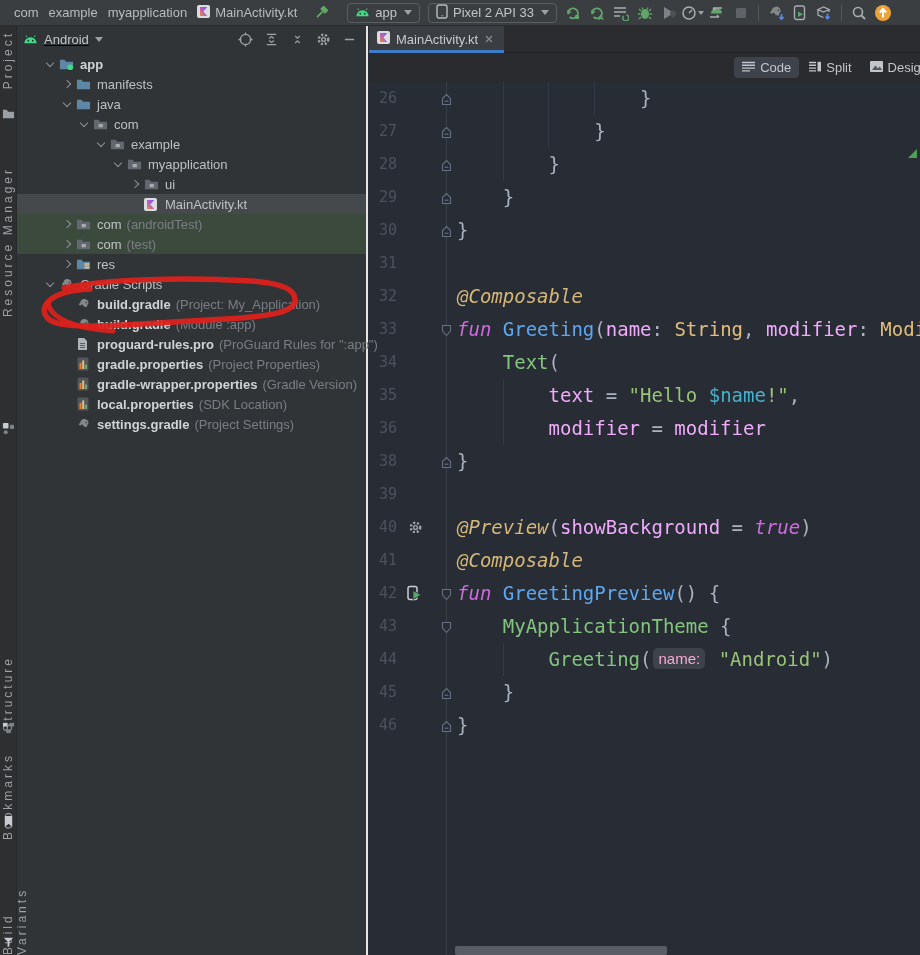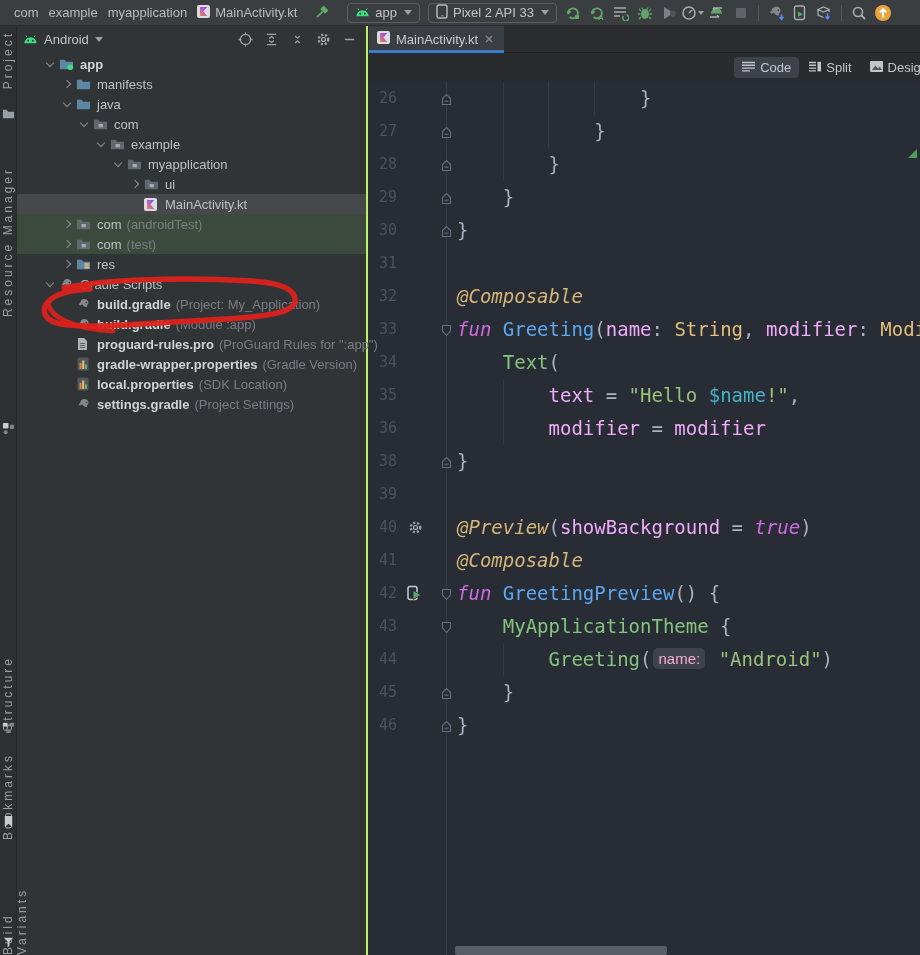--- a/index.html
+++ b/index.html
@@ -24,21 +24,21 @@
 
   
   #stripe { position:absolute; left:0; top:26px; width:17px; bottom:0; background:#2D2F31;
             border-right:1px solid #26282A; z-index:4; }
   .vlabel { position:absolute; left:1px; writing-mode:vertical-rl; transform:rotate(180deg);
             font-size:12px; letter-spacing:3px; color:#9CA0A4; cursor:default; }
   .sicon { position:absolute; left:2px; width:13px; height:13px; }
 
   
   #panel { position:absolute; left:17px; top:26px; width:351px; bottom:0; background:#313437;
-           border-right:2px solid #bef264; z-index:3; }
+           border-right:2px solid #e5e5e5; z-index:3;text-decoration:underline; }
   #panel-header { height:27px; display:flex; align-items:center; padding:0 6px; color:#C3C6C9; font-size:13px; }
   #panel-header .ph-label { margin:0 4px 0 6px; }
   #panel-header .ph-spacer { flex:1; }
   .phi { width:22px; height:20px; display:flex; align-items:center; justify-content:center; margin-left:4px; }
   #tree { position:absolute; top:28px; left:0; right:0; }
   .tree-row { height:20px; display:flex; align-items:center; font-size:13px; color:#BDC0C3; cursor:default; white-space:nowrap; }
   .tree-row.sel { background:#46494C; }
   .tree-row.test { background:#3C4A3E; }
   .chev { width:16px; height:16px; position:relative; flex:0 0 16px; }
   .chev.exp::before, .chev.col::before { content:""; position:absolute; width:5px; height:5px;
@@ -450,20 +450,33 @@
           <span class="chev"></span>
           <span class="ticon">
             <svg width="13" height="14" viewBox="0 0 13 14">
               <path d="M2 1h6l3 3v9H2z" fill="#AEB3B8"></path>
               <path d="M4 6.5h5M4 8.5h5M4 10.5h5" stroke="#5B6065" stroke-width="1"></path>
             </svg>
           </span>
           <span class="tname b">proguard-rules.pro</span>
           <span class="tsuffix">(ProGuard Rules for ":app")</span>
         </div>
+        <div class="tree-row" style="padding-left: 43px;">
+          <span class="chev"></span>
+          <span class="ticon">
+            <svg width="14" height="14" viewBox="0 0 14 14">
+              <rect x="1.5" y="0.5" width="11" height="13" rx="1.5" fill="#53575B"></rect>
+              <rect x="3.5" y="6" width="2" height="6" fill="#E8833A"></rect>
+              <rect x="6.2" y="3.5" width="2" height="8.5" fill="#E5C07B"></rect>
+              <rect x="9" y="7.5" width="2" height="4.5" fill="#6AAB73"></rect>
+            </svg>
+          </span>
+          <span class="tname b">gradle.properties</span>
+          <span class="tsuffix">(Project Properties)</span>
+        </div>
         <div class="tree-row" style="padding-left: 43px; text-align: center;">
           <span class="chev"></span>
           <span class="ticon">
             <svg width="14" height="14" viewBox="0 0 14 14">
               <rect x="1.5" y="0.5" width="11" height="13" rx="1.5" fill="#53575B"></rect>
               <rect x="3.5" y="6" width="2" height="6" fill="#E8833A"></rect>
               <rect x="6.2" y="3.5" width="2" height="8.5" fill="#E5C07B"></rect>
               <rect x="9" y="7.5" width="2" height="4.5" fill="#6AAB73"></rect>
             </svg>
           </span>

